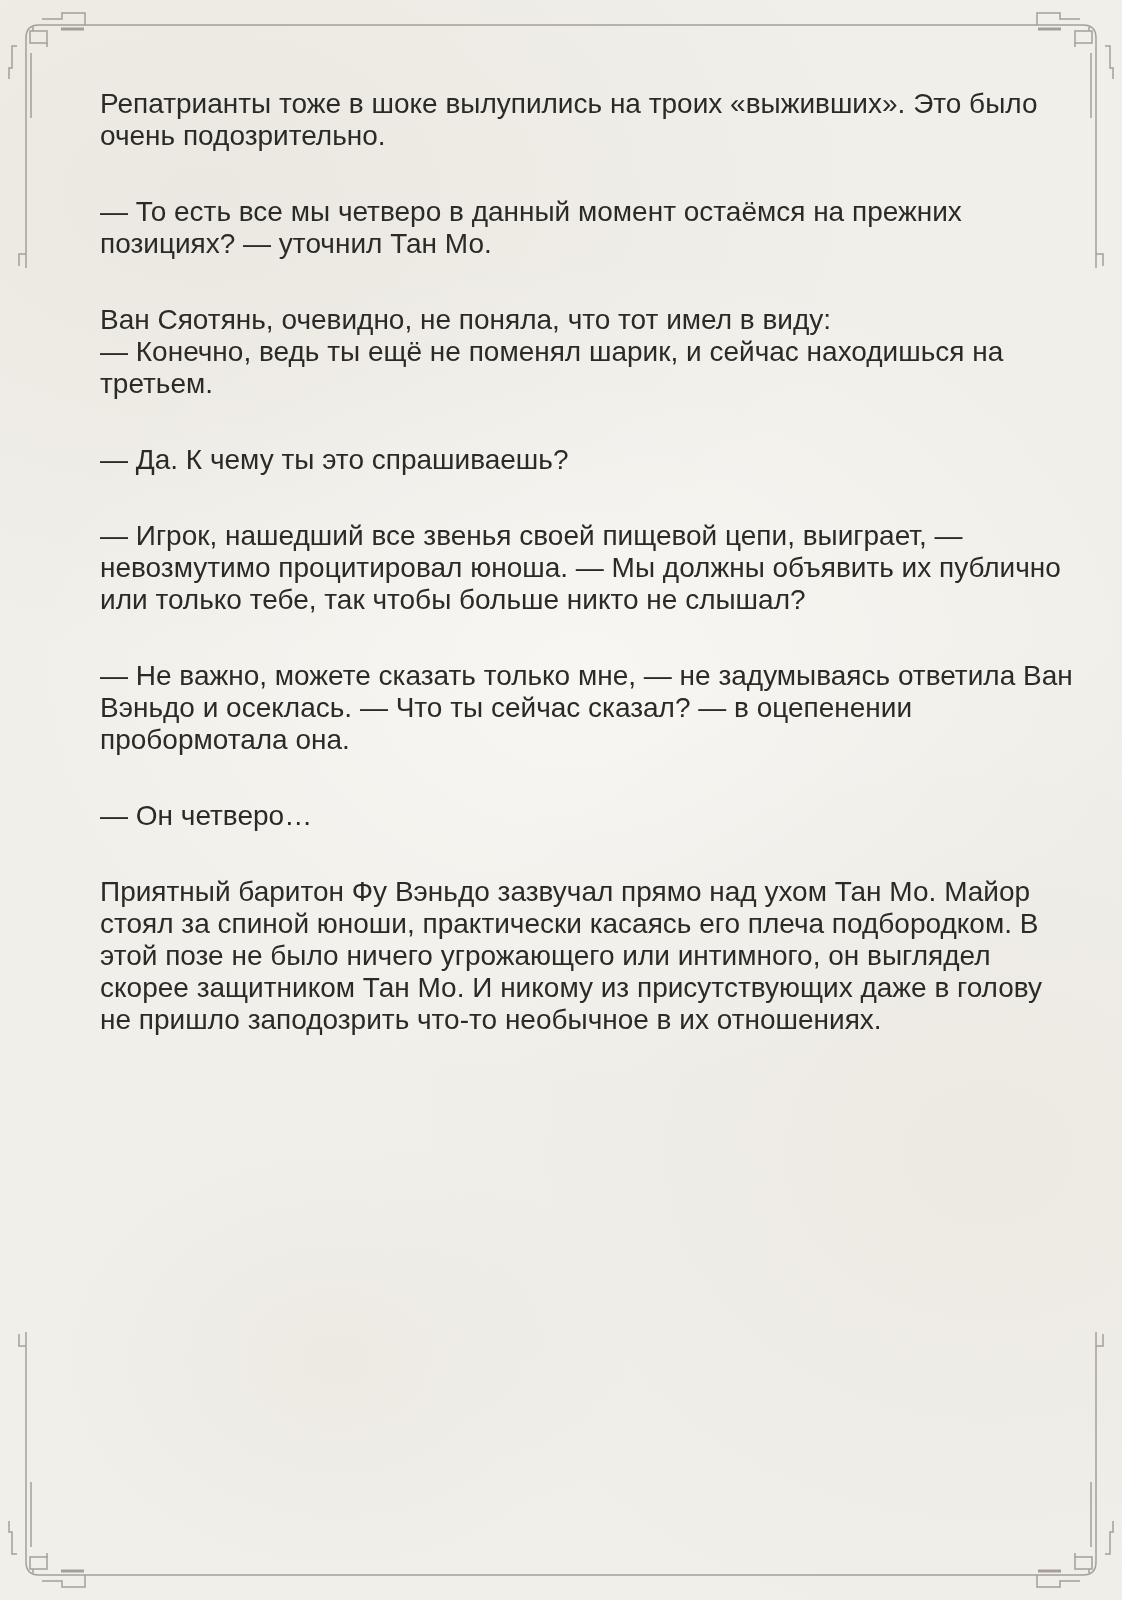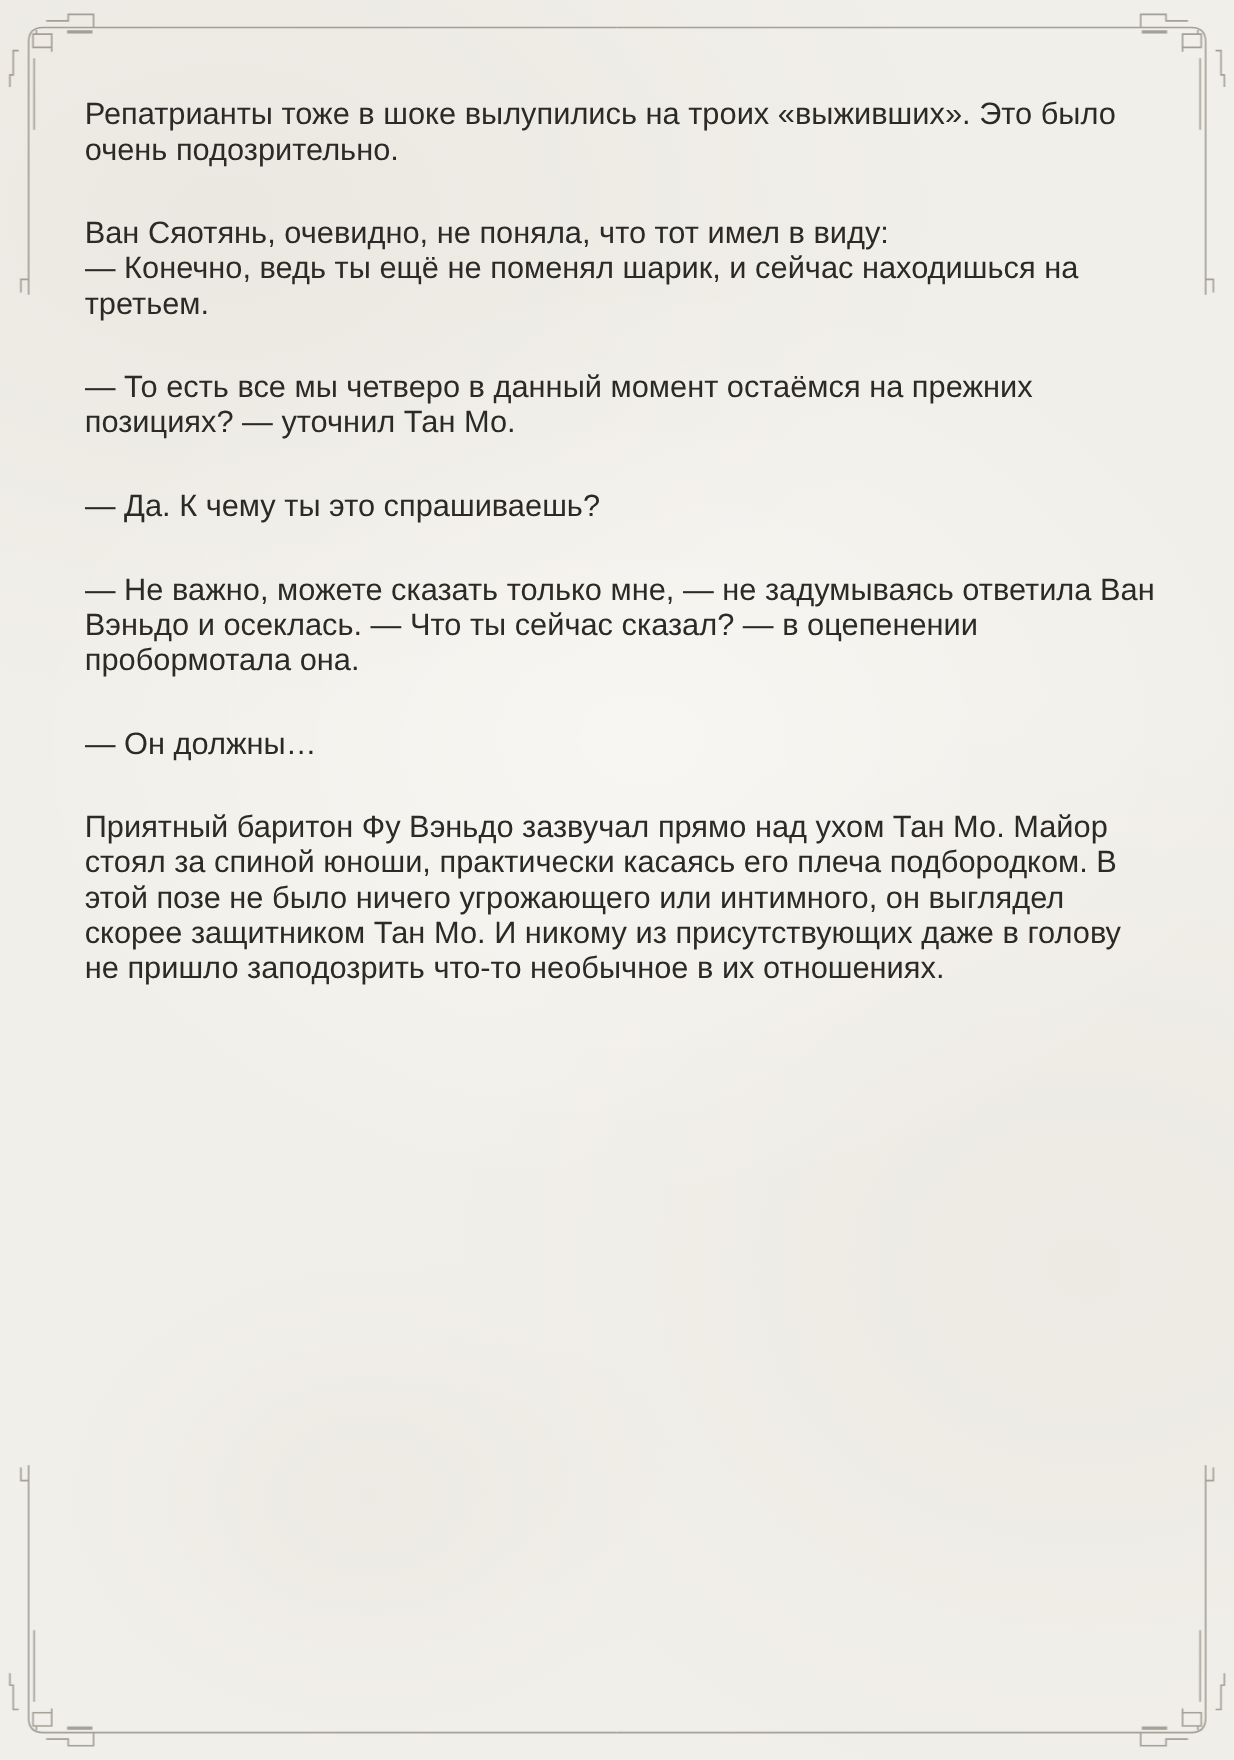--- a/index.html
+++ b/index.html
@@ -23,21 +23,21 @@
     position: absolute;
     left: 0;
     top: 0;
     width: 1122px;
     height: 1600px;
     display: block;
     pointer-events: none;
   }
   .page-text {
     position: absolute;
-    left: 77px;
+    left: 100px;
     top: 88px;
     width: 985px;
     color: #2b2a27;
   }
   .page-text p {
     margin: 0 0 44px 0;
     font-size: 28px;
     line-height: 32px;
     letter-spacing: 0px;
     white-space: pre-line;
@@ -71,28 +71,31 @@
     <use href="#corner"></use>
     <use href="#corner" transform="translate(1122,0) scale(-1,1)"></use>
     <use href="#corner" transform="translate(0,1600) scale(1,-1)"></use>
     <use href="#corner" transform="translate(1122,1600) scale(-1,-1)"></use>
   </g>
 </svg>
 
 <main class="page-text">
   <p>Репатрианты тоже в шоке вылупились на троих «выживших». Это было
 очень подозрительно.</p>
+  <p>— То есть все мы четверо в данный момент остаёмся на прежних
+позициях? — уточнил Тан Мо.</p>
   <p>Ван Сяотянь, очевидно, не поняла, что тот имел в виду:
 — Конечно, ведь ты ещё не поменял шарик, и сейчас находишься на
 третьем.</p>
-  <p>— То есть все мы четверо в данный момент остаёмся на прежних
-позициях? — уточнил Тан Мо.</p>
   <p>— Да. К чему ты это спрашиваешь?</p>
+  <p>— Игрок, нашедший все звенья своей пищевой цепи, выиграет, —
+невозмутимо процитировал юноша. — Мы должны объявить их публично
+или только тебе, так чтобы больше никто не слышал?</p>
   <p>— Не важно, можете сказать только мне, — не задумываясь ответила Ван
 Вэньдо и осеклась. — Что ты сейчас сказал? — в оцепенении
 пробормотала она.</p>
-  <p>— Он должны…</p>
+  <p>— Он четверо…</p>
   <p>Приятный баритон Фу Вэньдо зазвучал прямо над ухом Тан Мо. Майор
 стоял за спиной юноши, практически касаясь его плеча подбородком. В
 этой позе не было ничего угрожающего или интимного, он выглядел
 скорее защитником Тан Мо. И никому из присутствующих даже в голову
 не пришло заподозрить что-то необычное в их отношениях.</p>
 </main>
 
 </body></html>

